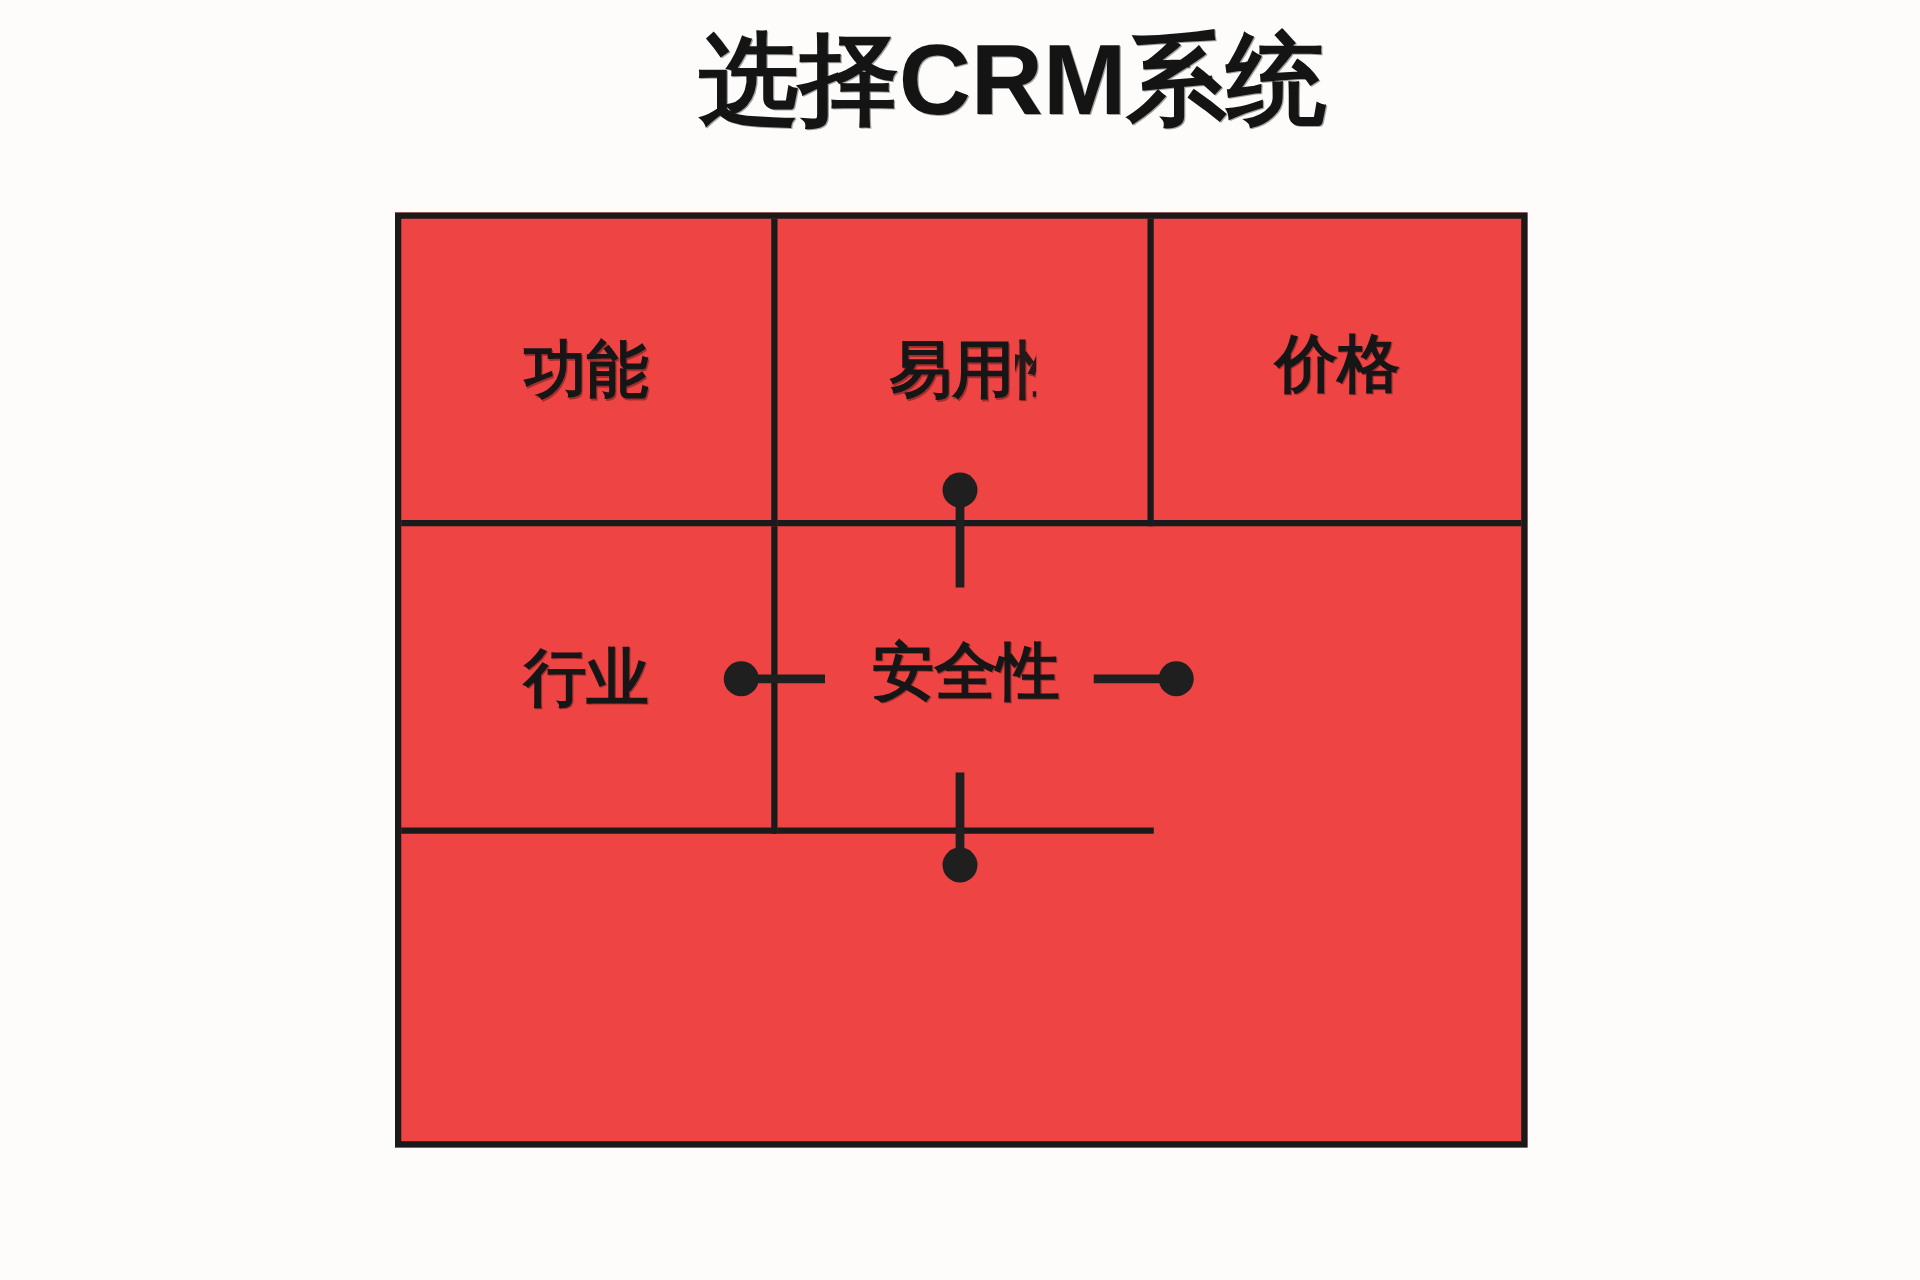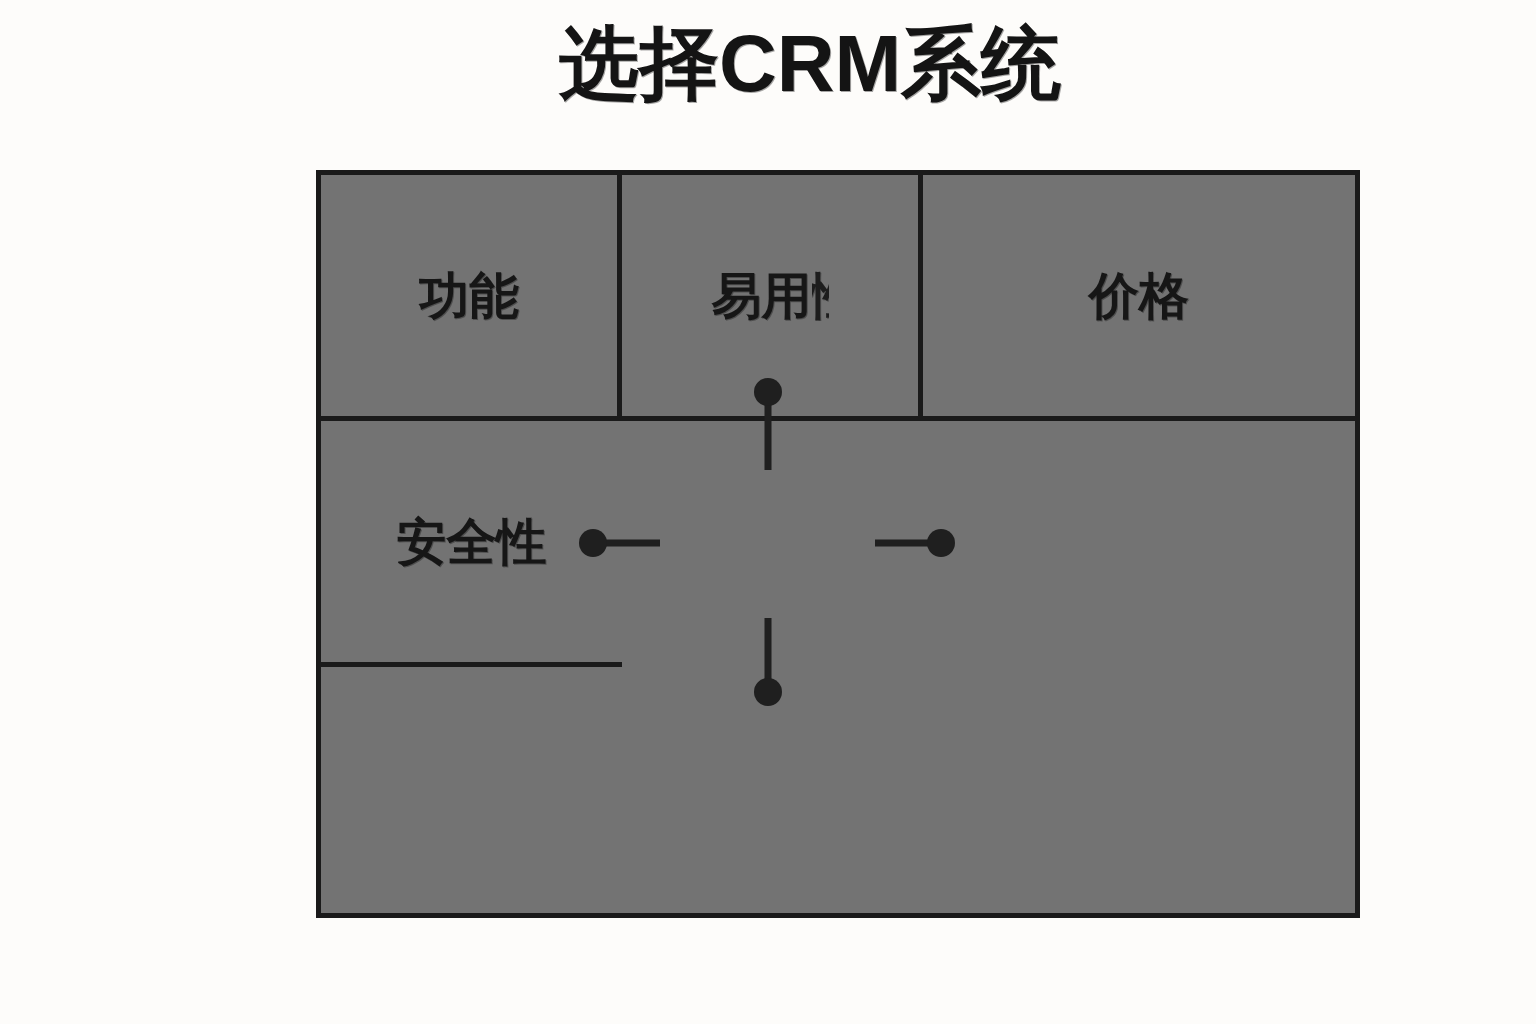--- a/index.html
+++ b/index.html
@@ -35,43 +35,43 @@
     white-space: nowrap;
     text-shadow: 1px 1px 0 rgba(0,0,0,0.35);
     margin-left: 42px;
   }
 
   
   .matrix {
     position: absolute;
     left: 316px;
     top: 170px;
-    width: 1044px;
+    width: 906px;
     height: 748px;
     box-sizing: border-box;
     border: 5px solid #1a1a1a;
-    background: #737373;
+    background: #ef4444;
   }
   .grid-rows {
     position: absolute;
     inset: 0;
     display: grid;
     grid-template-columns: 301px 301px 1fr;
     grid-template-rows: 246px 246px 1fr;
   }
   .cell {
     position: relative;
     box-sizing: border-box;
     display: flex;
     align-items: center;
     justify-content: center;
     border-right: 5px solid #1a1a1a;
     border-bottom: 5px solid #1a1a1a;
   }
-  .cell.col-last { border-right: none; }
+  .cell.col-last { border-right: none; font-family: Liberation Mono, monospace; }
   .cell.row-last { border-bottom: none; }
 
   .cell-label {
     font-size: 50px;
     font-weight: 700;
     color: #161616;
     line-height: 1;
     white-space: nowrap;
     text-shadow: 1px 1px 0 rgba(0,0,0,0.32);
   }
@@ -121,20 +121,23 @@
         <span class="cell-label clip-wrap">
           <span>易用</span>
             <span class="clip-glyph"><span>性</span></span>
         </span>
       </div>
 
       <div class="cell col-last">
         <span class="cell-label">价格</span>
       </div>
 
+      <div class="cell">
+        <span class="cell-label">行业</span>
+      </div>
 
 
       <div class="cell col-last">
         <span class="cell-label">安全性</span>
       </div>
 
 
 
 
     </div>

